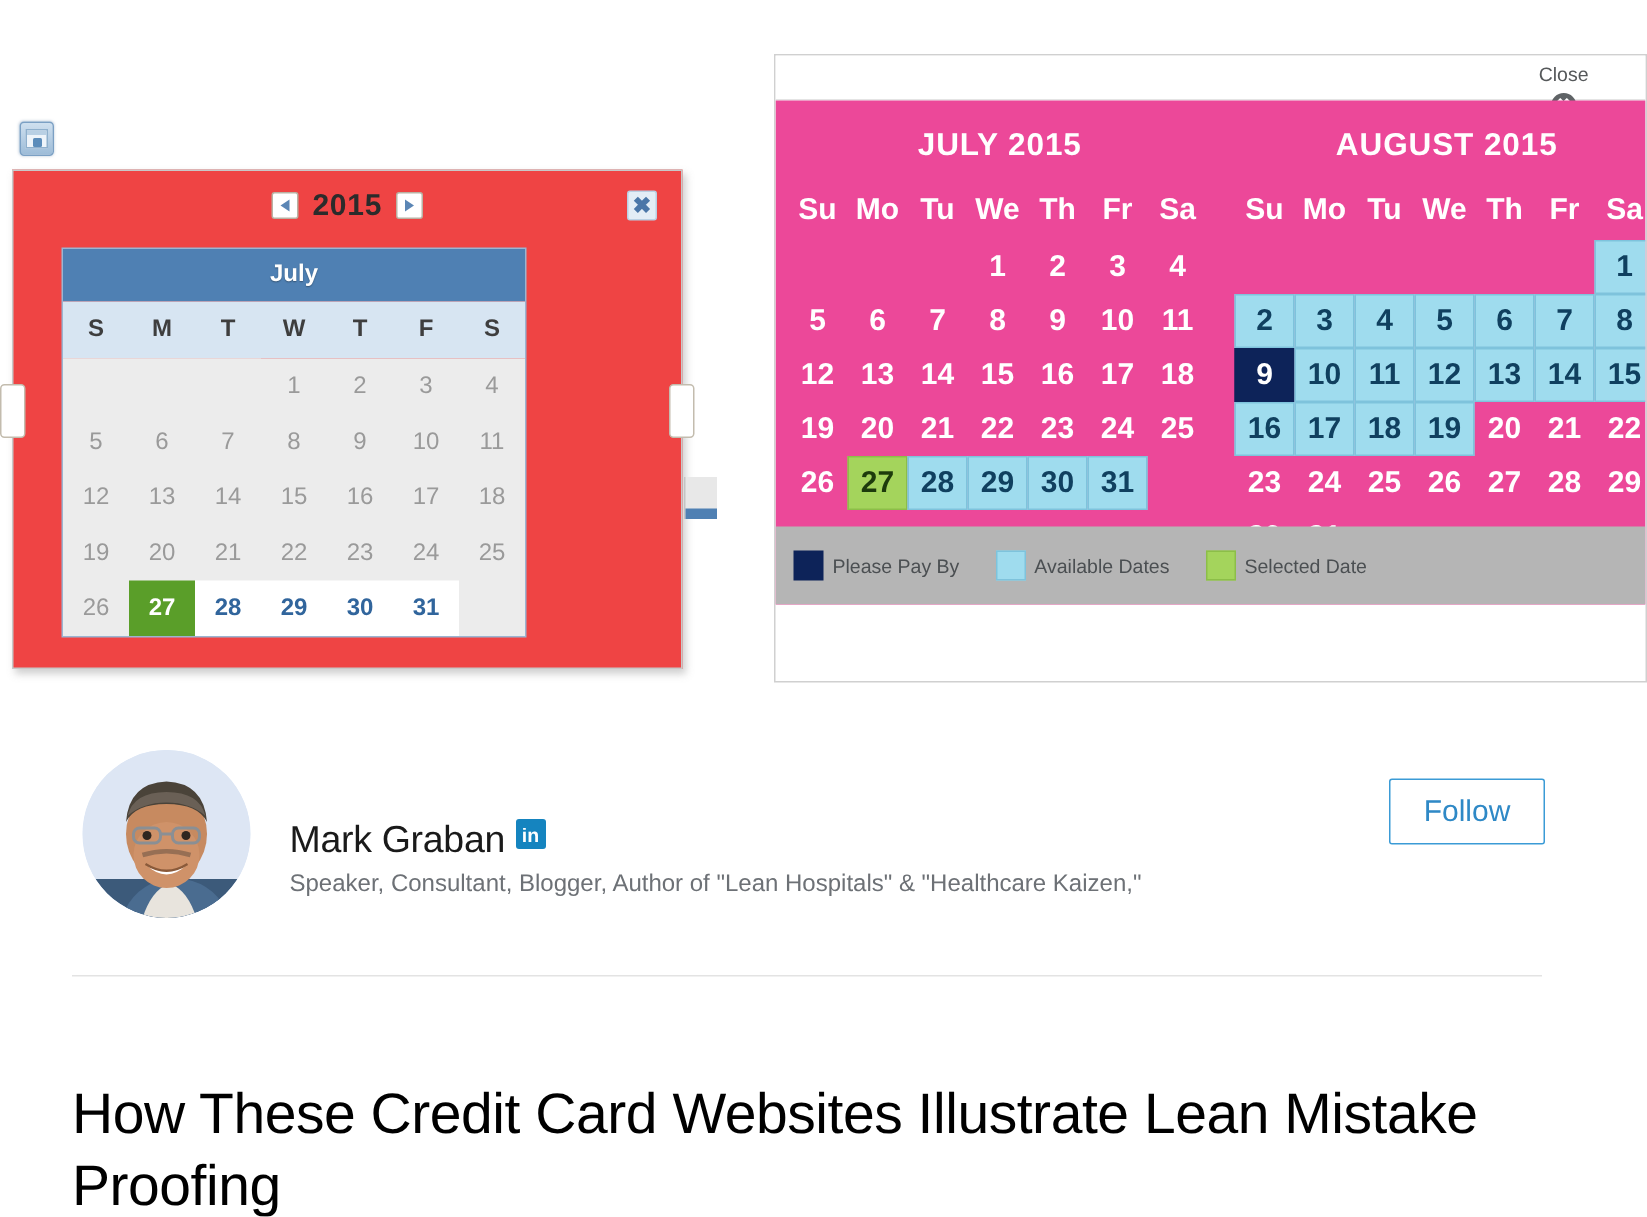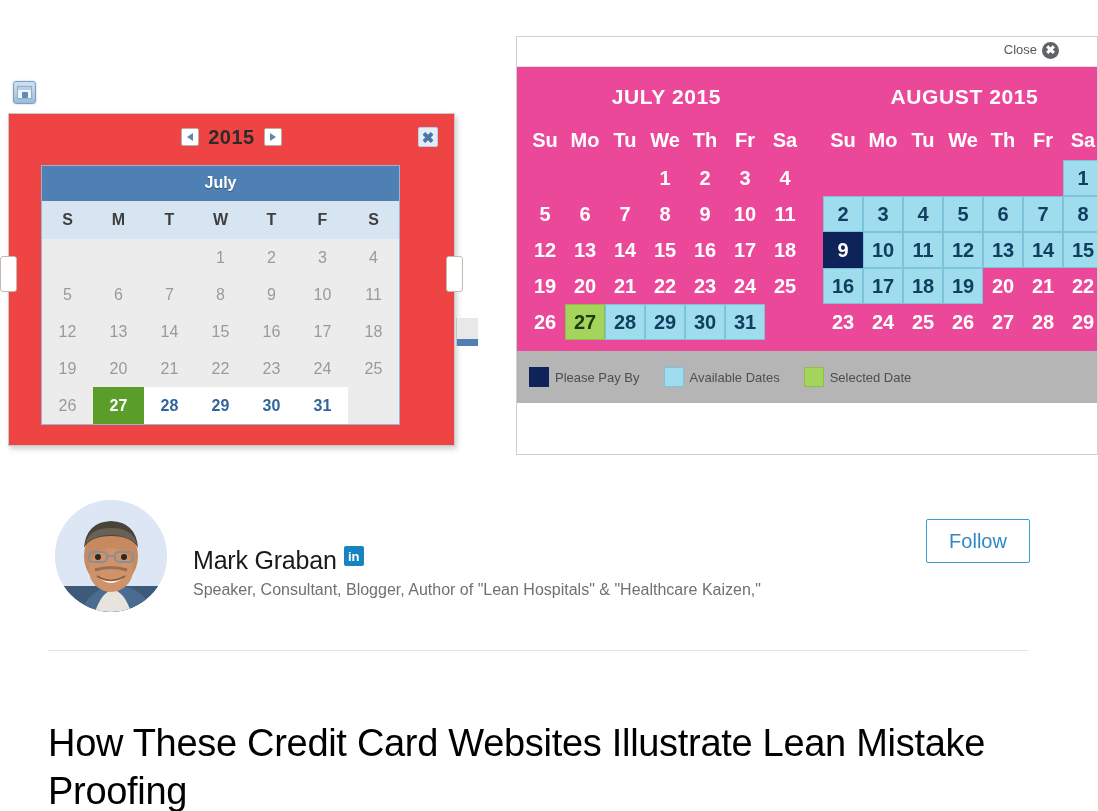--- a/index.html
+++ b/index.html
@@ -76,21 +76,21 @@
   .dp-sidearrow {
     position: absolute; width: 17px; height: 36px;
     border: 1px solid #c3bcae; border-radius: 3px; background: #fff;
     display: flex; align-items: center; justify-content: center;
     cursor: pointer; z-index: 4;
   }
   .dp-sidearrow.left  { left: -9px;  top: 142px; }
   .dp-sidearrow.right { right: -9px; top: 142px; }
 
   .dp-cal {
-    position: absolute; left: 32px; top: 51px; width: 359px;
+    position: absolute; left: 32px; top: 51px; width: 310px;
     border: 1px solid #9ab5d2;
   }
   .dp-month {
     background: #4f80b3; color: #ffffff;
     text-align: center; font-size: 16px; font-weight: bold;
     padding: 8px 0 9px; text-shadow: 0 1px 1px rgba(0,0,0,.35);
   }
   .dp-dows {
     display: grid; grid-template-columns: repeat(7, 1fr);
     background: #d7e5f2;
@@ -128,22 +128,22 @@
     background: #ffffff;
     border: 1px solid #d0d0d0;
     overflow: hidden;
   }
   .bp-titlebar {
     height: 30px; background: #ffffff; position: relative;
     border-bottom: 1px solid #e4e4e4;
   }
   .bp-close {
     position: absolute; right: 38px; top: 5px;
-    display: flex; align-items: flex-start; gap: 5px;
-    font-size: 13px; color: #55585a; cursor: pointer;
+    display: flex; align-items: center; gap: 5px;
+    font-size: 13px; color: #55585a; cursor: pointer; flex-direction: column;
   }
   .bp-close .x-circle {
     width: 17px; height: 17px; border-radius: 50%;
     background: #5f6366; color: #ffffff;
     font-size: 12px; font-weight: bold; line-height: 17px;
     text-align: center;
   }
   .bp-body {
     background: #ec4899; height: 336px; position: relative;
     padding: 0; overflow: hidden;

